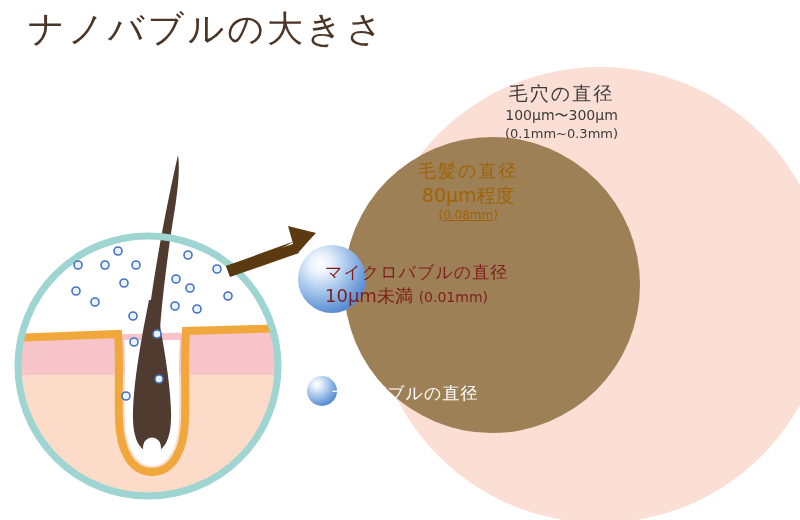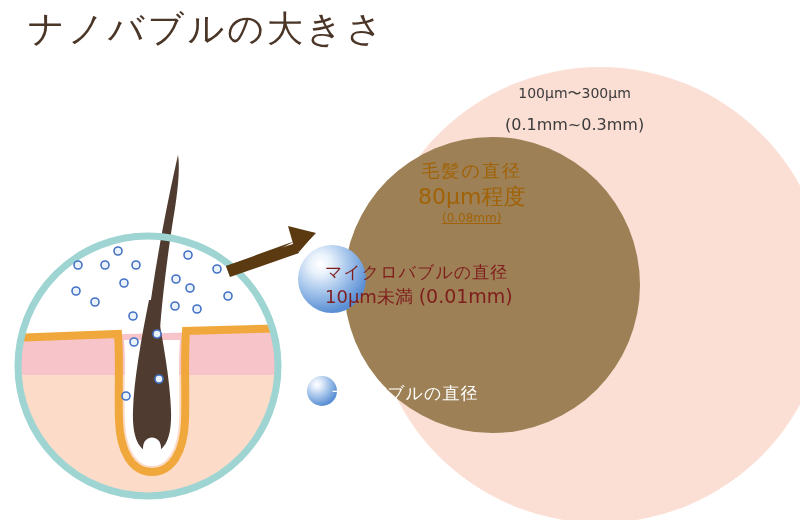--- a/index.html
+++ b/index.html
@@ -51,43 +51,43 @@
 
   
   #label-pore {
     left: 505px;
     top: 82px;
     color: #3b3b3b;
     text-align: center;
   }
   #label-pore .l1 { font-size: 19px; letter-spacing: 2px; }
   #label-pore .l2 { font-size: 14px; letter-spacing: 0px; margin-top: 3px; }
-  #label-pore .l3 { font-size: 16px; margin-top: 14px; }
+  #label-pore .l3 { font-size: 13px; margin-top: 2px; }
 
   
   #label-hair {
     left: 418px;
     top: 160px;
     color: #a16207;
     text-align: center;
   }
   #label-hair .l1 { font-size: 18px; letter-spacing: 2px; }
-  #label-hair .l2 { font-size: 22px; margin-top: 3px; }
+  #label-hair .l2 { font-size: 19px; margin-top: 3px; }
   #label-hair .l3 { font-size: 12px; margin-top: 1px; text-decoration: underline; }
 
   
   #label-micro {
     left: 325px;
     top: 262px;
     color: #7f1d1d;
     text-align: left;
   }
   #label-micro .l1 { font-size: 17px; letter-spacing: 1px; }
   #label-micro .l2 { font-size: 18px; margin-top: 3px; }
-  #label-micro .sub { font-size: 19px; }
+  #label-micro .sub { font-size: 14px; }
 
   
   #label-nano {
     left: 332px;
     top: 383px;
     color: #ffffff;
     text-align: center;
   }
   #label-nano .l1 { font-size: 17px; letter-spacing: 1px; }
   #label-nano .l2 { font-size: 18px; margin-top: 3px; margin-left: 8px; }
@@ -194,20 +194,21 @@
     </g>
 
     <g>
       <path d="M 226 266 L 295 241 L 291 230 L 315 233 L 299 252 L 295 241 L 230 276 Z" fill="#5b3a12"></path>
       <path d="M 226 266 L 296 243 L 299 253 L 230 277 Z" fill="#5b3a12"></path>
       <path d="M 288 226 L 316 233 L 296 254 Z" fill="#5b3a12"></path>
     </g>
   </svg>
 
   <div class="lbl" id="label-pore">
+    <span class="l1">毛穴の直径</span>
     <span class="l2">100μm〜300μm</span>
     <span class="l3">(0.1mm~0.3mm)</span>
   </div>
 
   <div class="lbl" id="label-hair">
     <span class="l1">毛髪の直径</span>
     <span class="l2">80μm程度</span>
     <span class="l3">(0.08mm)</span>
   </div>
 

